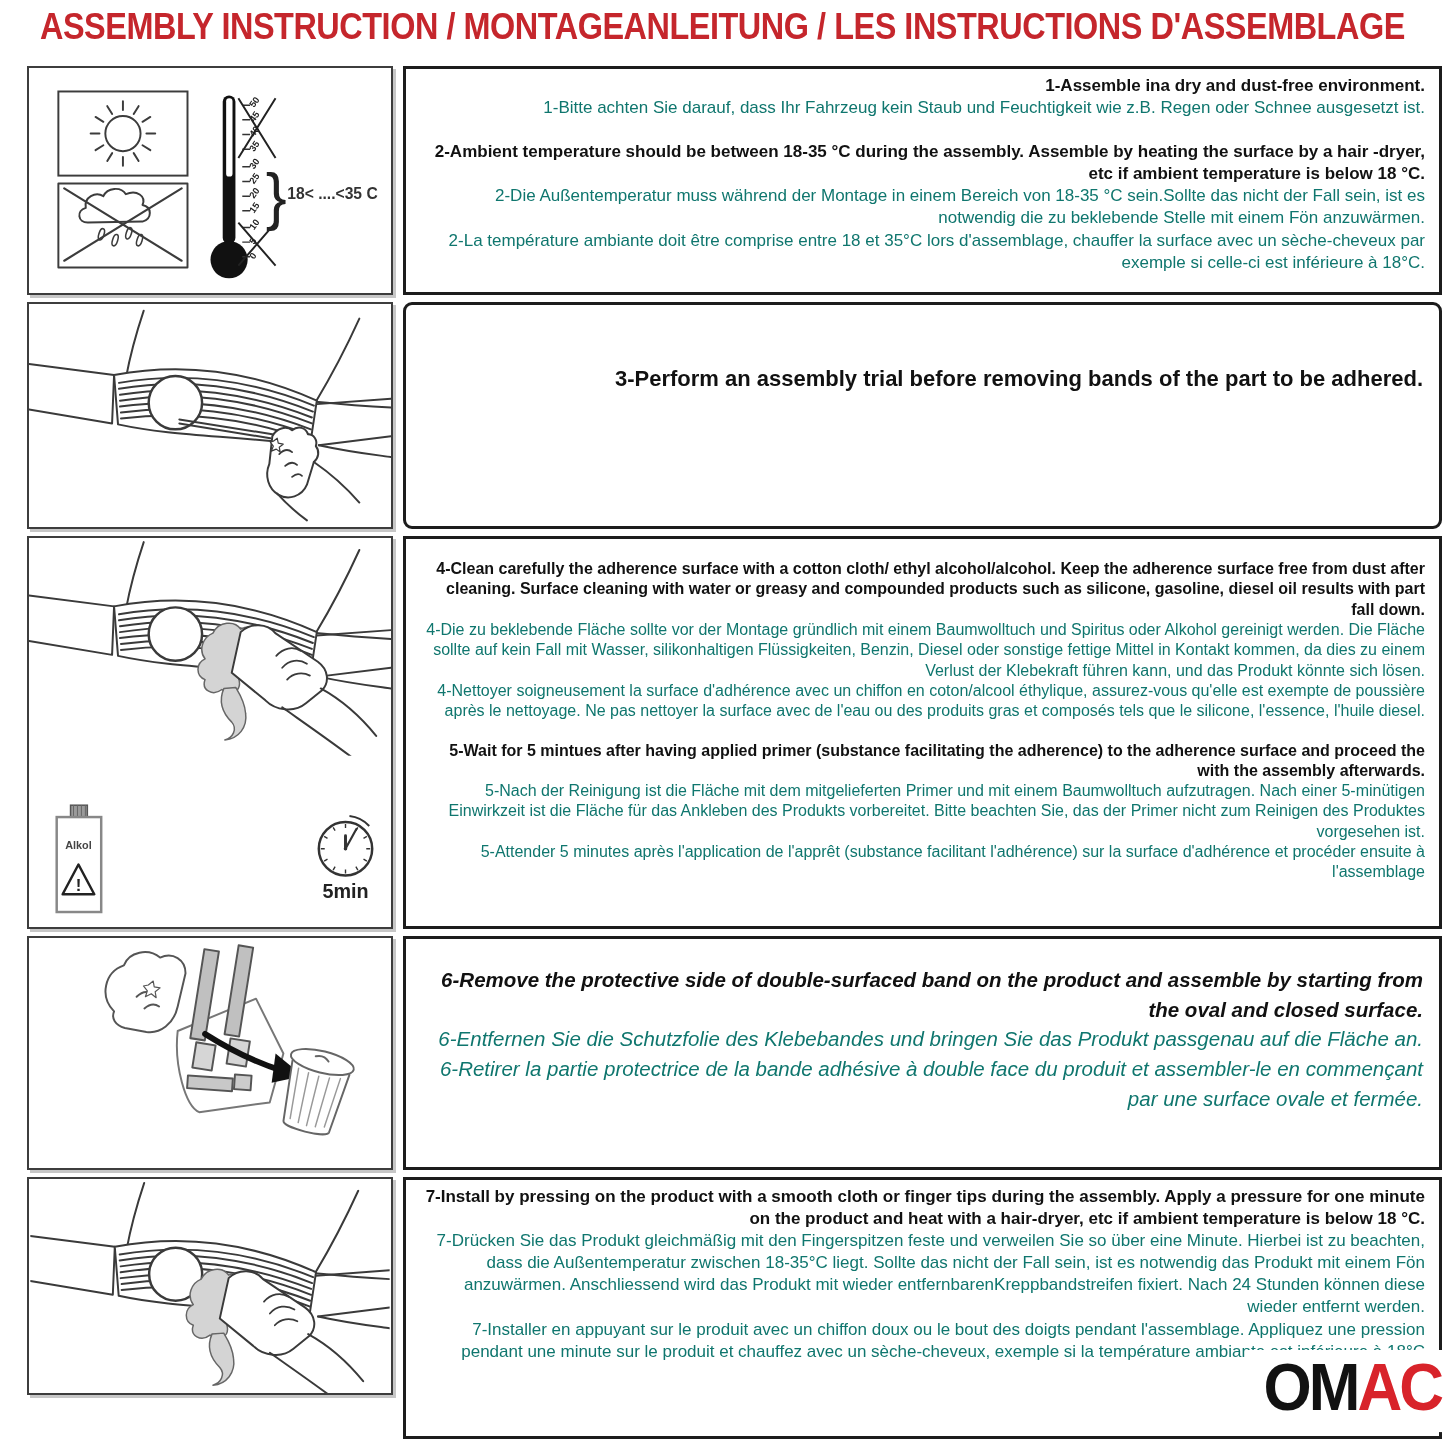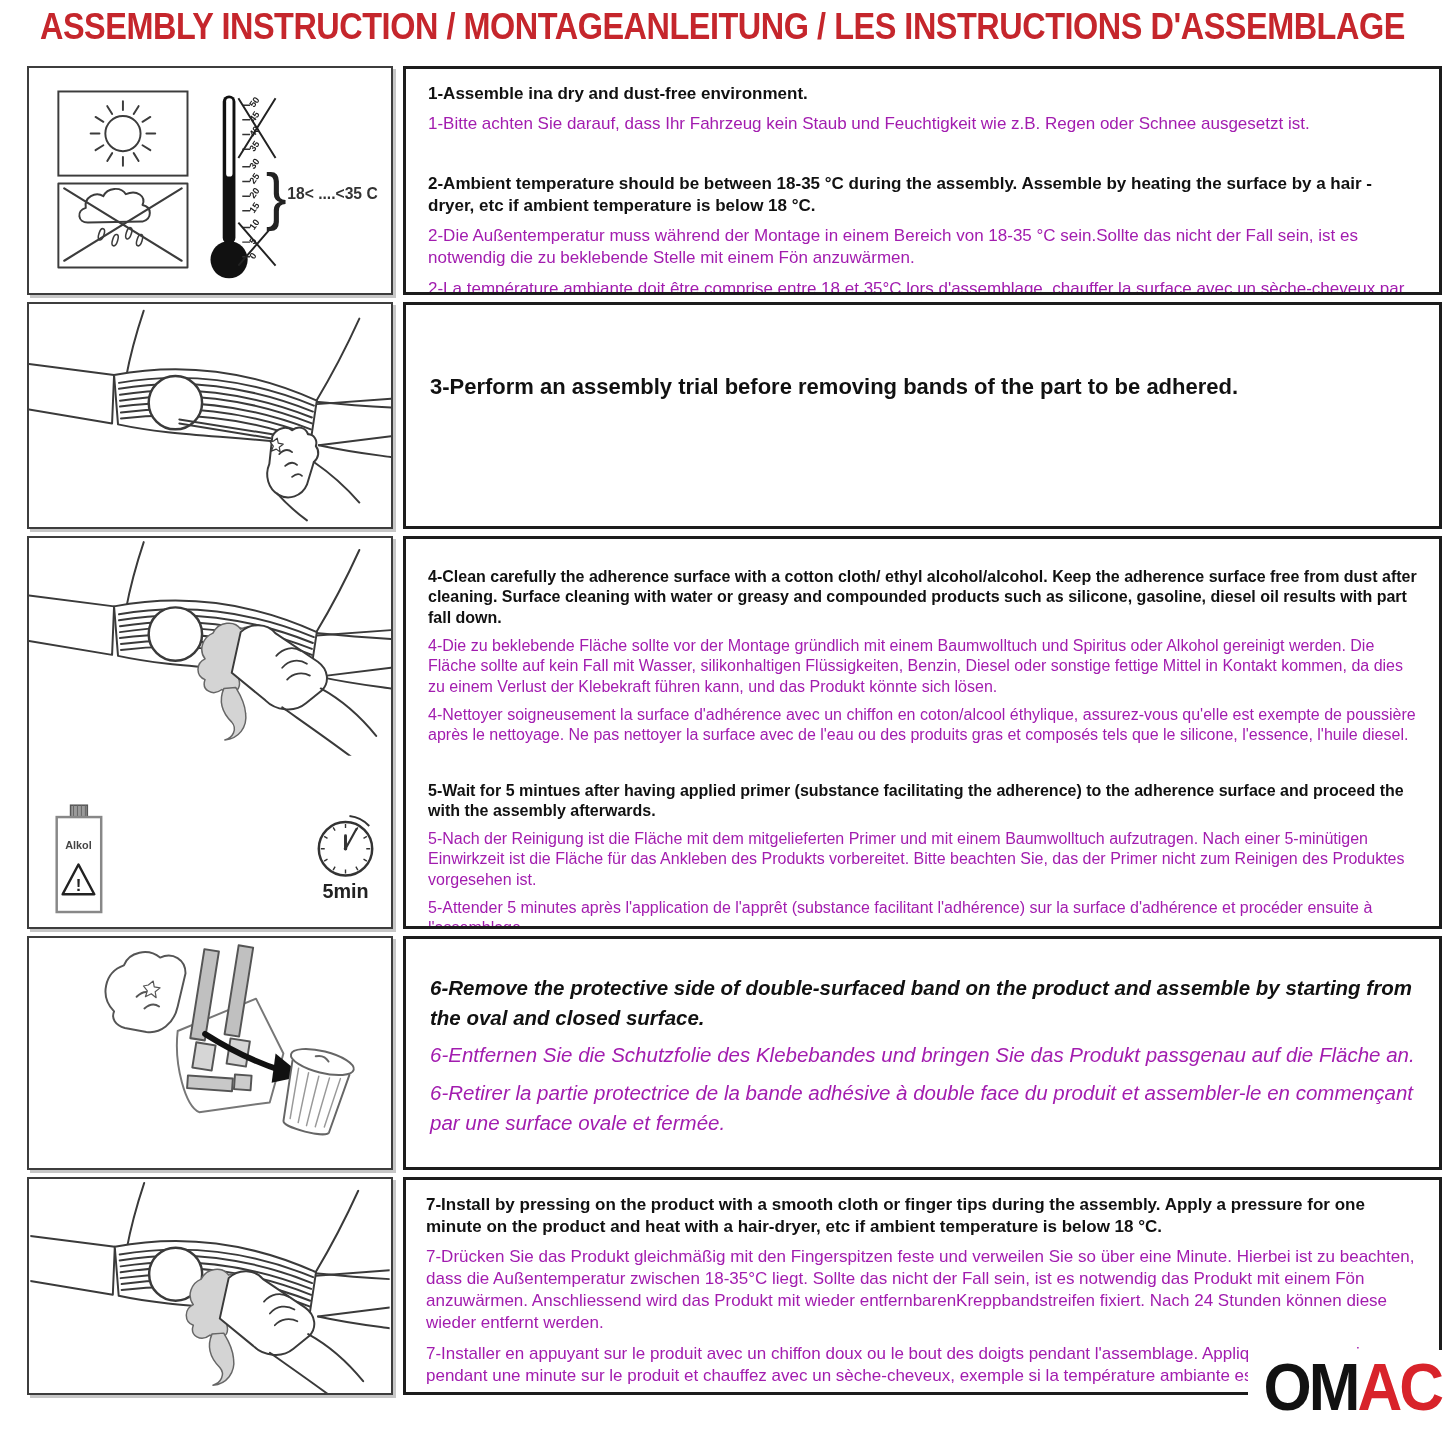--- a/index.html
+++ b/index.html
@@ -7,22 +7,22 @@
         font-family:"Liberation Sans",sans-serif;color:#1f1f1f;}
   .title{position:absolute;left:40px;top:6px;margin:0;font-size:36px;font-weight:700;
          color:#c5262c;white-space:nowrap;letter-spacing:-.5px;
          transform:scaleX(.9);transform-origin:left center;}
   .row{position:absolute;left:0;width:1445px;}
   .illus{position:absolute;left:27px;width:362px;background:#fff;border:2px solid #3d3d3d;
          box-shadow:3px 3px 0 rgba(130,130,130,.45);}
   .illus svg{display:block;}
   .textbox{position:absolute;left:403px;width:1039px;background:#fff;border:3px solid #1c1c1c;
            box-sizing:border-box;overflow:hidden;}
-  .textbox p{margin:8px;}
-  .para{color:#a21caf;}
+  .textbox p{margin:0;text-align:right;}
+  .para{color:#0f766e;}
   .bold{font-weight:700;color:#111;}
   .spacer{height:22px;}
   .text-md{padding:6px 14px;font-size:17px;line-height:1.3;}
   .text-md3{padding:20px 14px;font-size:16px;line-height:1.27;}
   .text-md3 .spacer{height:19px;}
   .text-lg{padding:58px 16px 8px 16px;font-size:22px;line-height:1.44;}
   .text-lg2{padding:26px 16px 8px 16px;font-size:20.5px;line-height:1.45;font-style:italic;}
   .logo{position:absolute;right:0;top:1350px;z-index:6;background:#fff;
         padding:4px 4px 10px 16px;font-weight:900;font-size:62px;line-height:1;
         letter-spacing:-3px;transform:scaleY(1.08);transform-origin:right top;white-space:nowrap;}
@@ -129,21 +129,21 @@
         <use href="#sym-grille" width="366" height="220"></use>
         <g fill="#ffffff" stroke="#3a3a3a" stroke-width="2" stroke-linecap="round" stroke-linejoin="round">
           <path d="M152,114 L246,129 M152,118 L244,133" fill="none"></path>
           <path d="M246,131 C250,123 260,120 266,125 C272,120 280,122 282,129 C288,129 292,135 290,141 C294,146 293,153 288,157 L281,180 C276,192 262,196 252,190 C242,184 238,171 243,159 Z"></path>
           <path d="M253,149 q7,-7 13,-2 M259,161 q7,-6 12,-1 M266,172 q6,-5 10,-1" fill="none" stroke-width="1.8"></path>
           <path d="M288,157 C304,168 320,182 334,198 M251,189 C260,199 270,208 281,216" fill="none"></path>
           <path d="M247,136 l4,-3 l1,5 l5,1 l-4,3 l1,5 l-4,-3 l-5,2 l2,-5 l-3,-4 Z" stroke-width="1.2"></path>
         </g>
       </svg>
     </div>
-    <div class="textbox text-lg" style="top:0;height:227px;">
+    <div class="textbox text-lg" style="top:0;height:227px;border-radius:9px;">
         <p class="para bold">3-Perform an assembly trial before removing bands of the part to be adhered.</p>
       </div>
   </div>
 
   <div class="row" style="top:536px;height:393px;">
     <div class="illus" style="top:0;height:389px;">
       <svg width="362" height="389" viewBox="0 0 366 393">
         <use href="#sym-grille" width="366" height="220"></use>
         <use href="#sym-clothhand" width="366" height="220"></use>
         <g transform="translate(28,282)">
@@ -218,21 +218,21 @@
       </div>
   </div>
 
   <div class="row" style="top:1177px;height:218px;">
     <div class="illus" style="top:0;height:214px;">
       <svg width="362" height="214" viewBox="0 0 366 218">
         <use href="#sym-grille" width="366" height="220"></use>
         <use href="#sym-clothhand" width="366" height="220" transform="translate(-12,6)"></use>
       </svg>
     </div>
-    <div class="textbox text-md" style="top:0;height:218px;padding-left:12px;">
+    <div class="textbox text-md" style="top:0;height:262px;padding-left:12px;">
         <p class="para bold">7-Install by pressing on the product with a smooth cloth or finger tips during the assembly. Apply a pressure for one minute on the product and heat with a hair-dryer, etc if ambient temperature is below 18 °C.</p>
         <p class="para ">7-Drücken Sie das Produkt gleichmäßig mit den Fingerspitzen feste und verweilen Sie so über eine Minute. Hierbei ist zu beachten, dass die Außentemperatur zwischen 18-35°C liegt. Sollte das nicht der Fall sein, ist es notwendig das Produkt mit einem Fön anzuwärmen. Anschliessend wird das Produkt mit wieder entfernbarenKreppbandstreifen fixiert. Nach 24 Stunden können diese wieder entfernt werden.</p>
         <p class="para ">7-Installer en appuyant sur le produit avec un chiffon doux ou le bout des doigts pendant l'assemblage. Appliquez une pression pendant une minute sur le produit et chauffez avec un sèche-cheveux, exemple si la température ambiante est inférieure à 18°C</p>
       </div>
   </div>
 
   <div class="logo">
     <span class="lb">OM</span><span class="lr">AC</span>
   </div>
 

